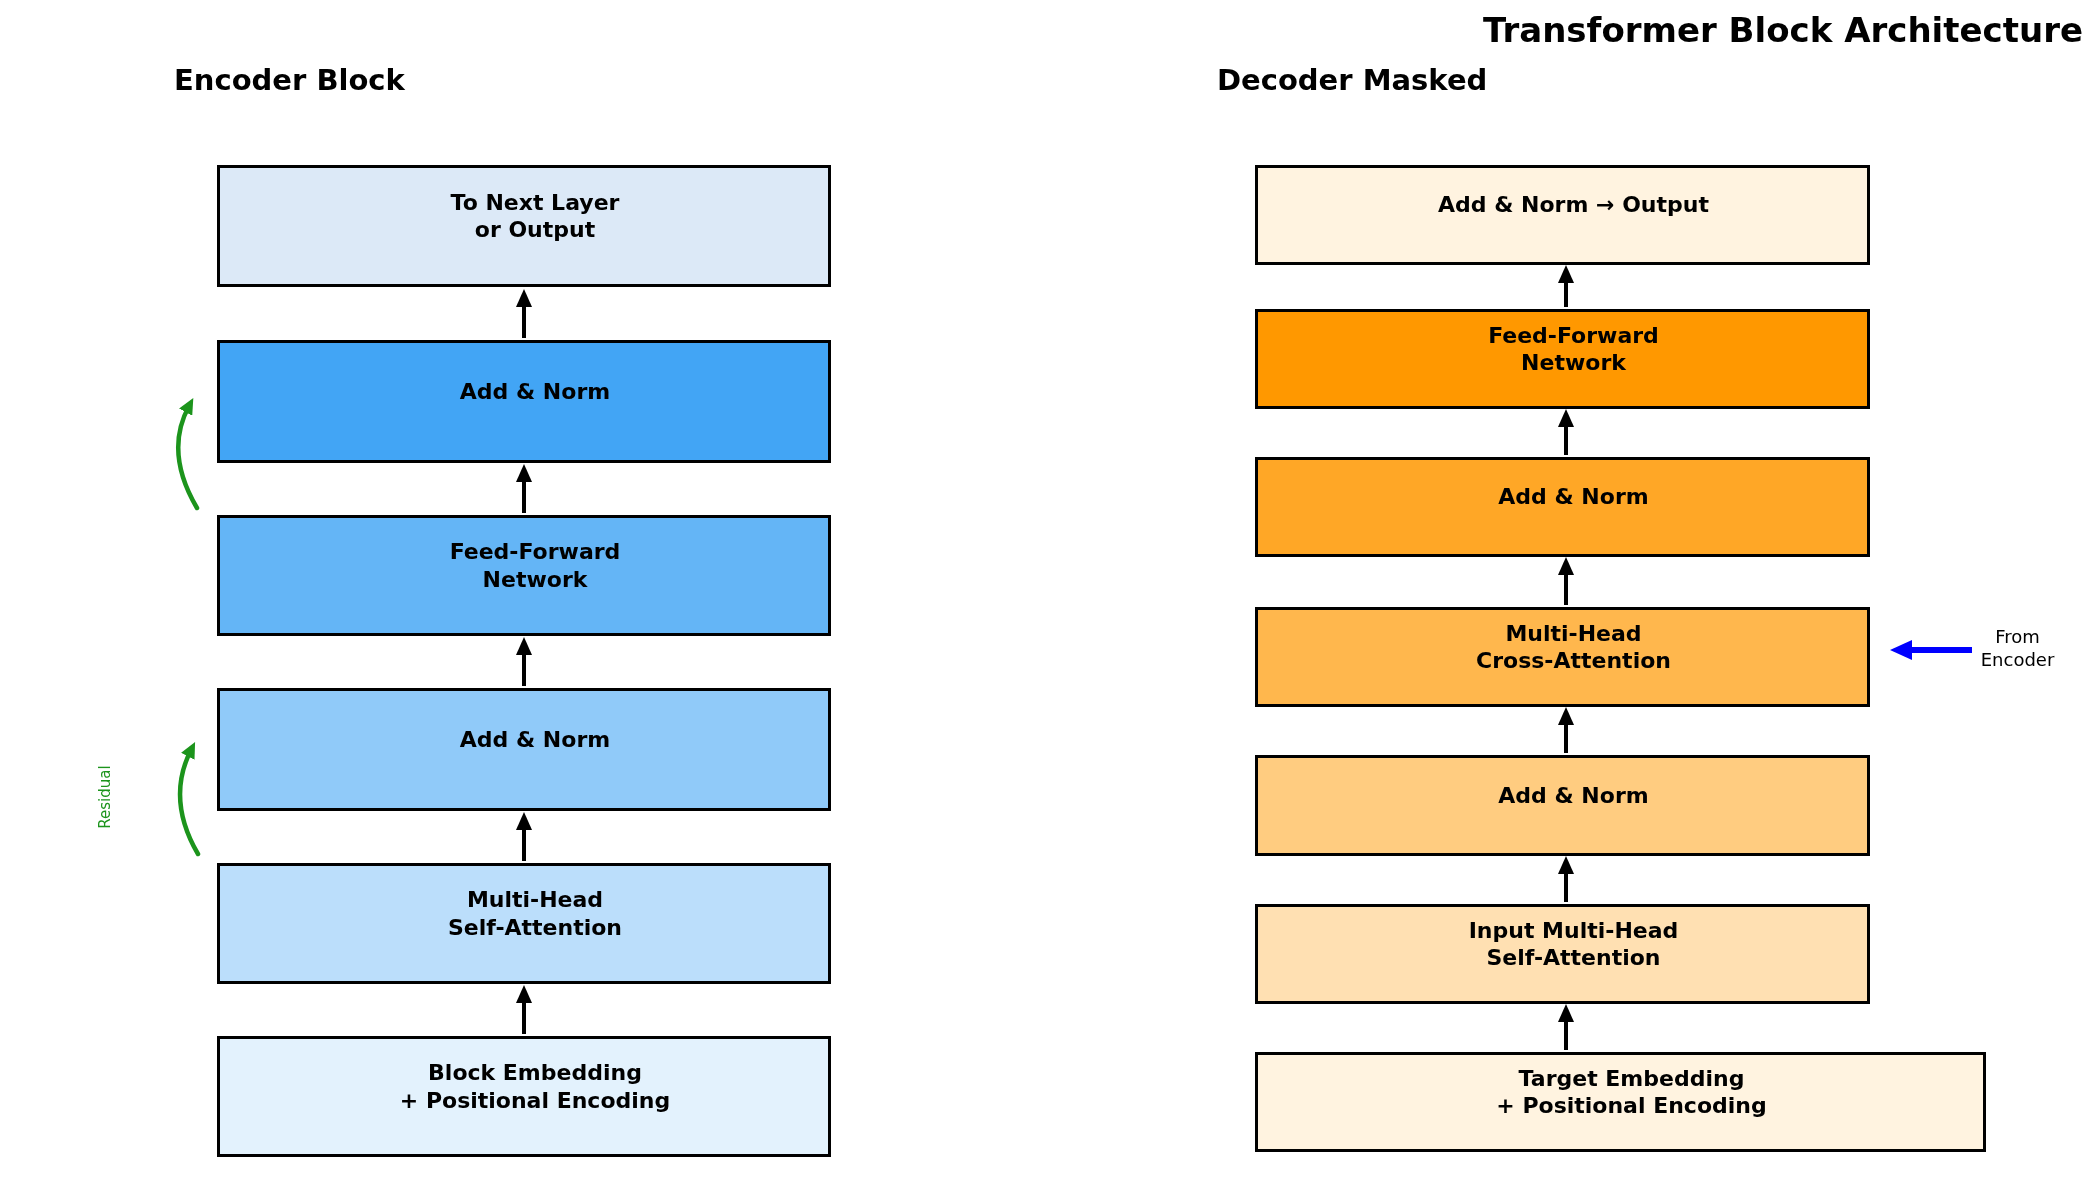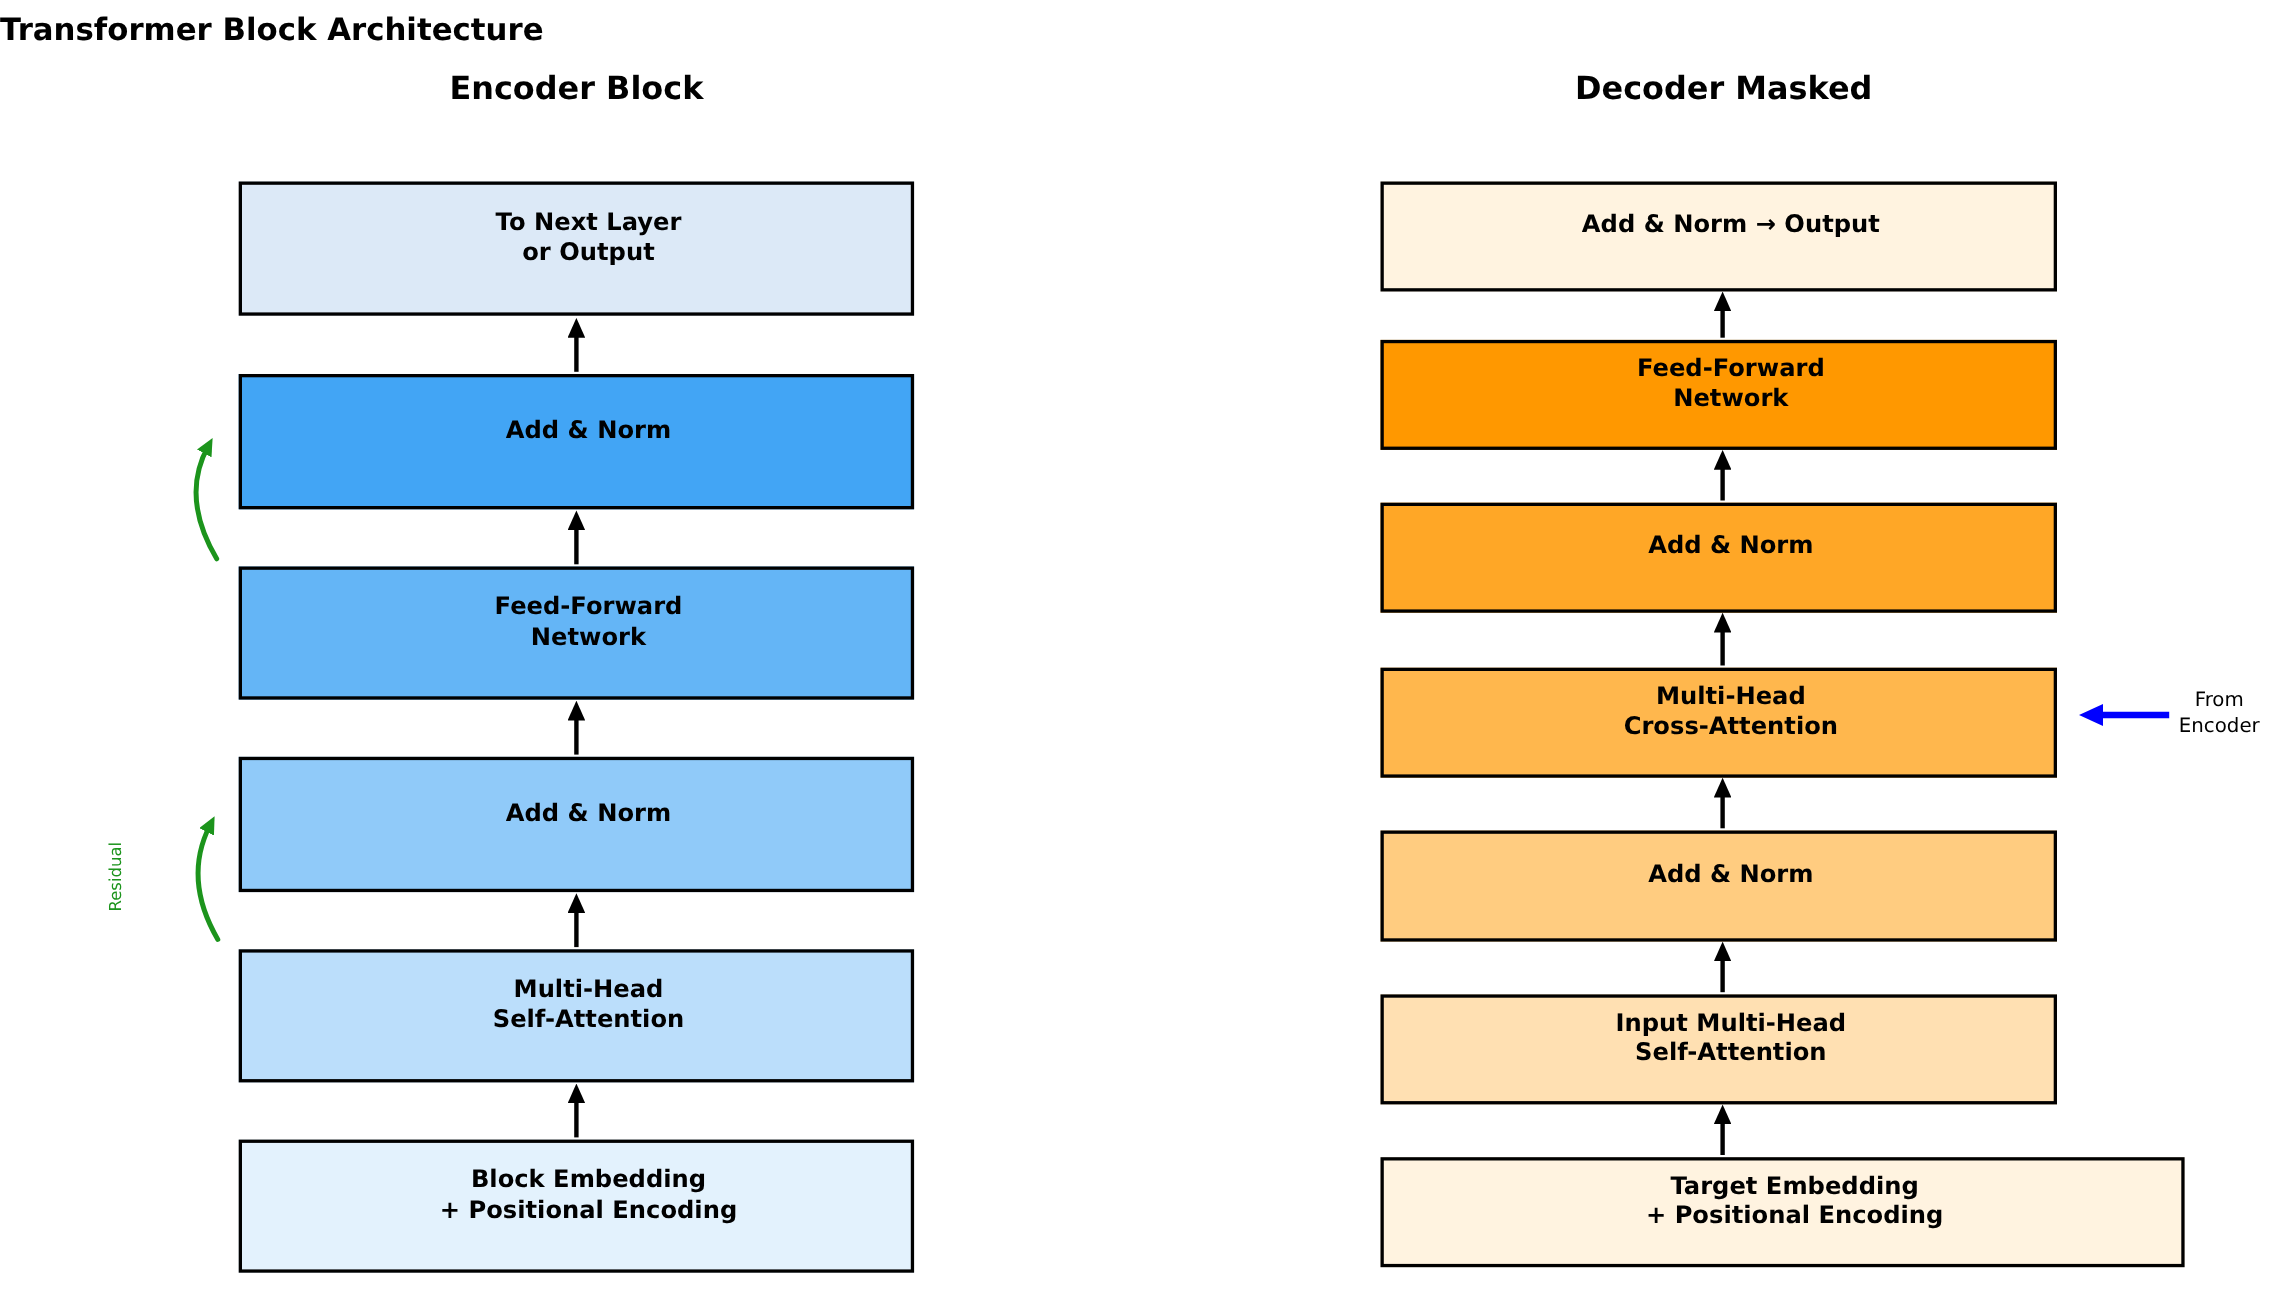--- a/index.html
+++ b/index.html
@@ -8,29 +8,28 @@
     width: 2083px;
     height: 1183px;
     background: #ffffff;
     font-family: "DejaVu Sans", sans-serif;
     color: #000000;
     overflow: hidden;
   }
   .title {
     position: absolute;
     left: 0; top: 10px; width: 2083px;
-    text-align: left;
-    font-size: 28px;
+    text-align: right;
+    font-size: 34px;
     font-weight: bold;
     white-space: nowrap;
   }
   .col-header {
     position: absolute;
     top: 63px; width: 700px;
-    text-align: center;
     font-size: 29px;
     font-weight: bold;
     white-space: nowrap;
   }
   .col-header.enc { left: 174px; }
   .col-header.dec { left: 1217px; }
   .box {
     position: absolute;
     border: 3.5px solid #000000;
     box-sizing: border-box;

